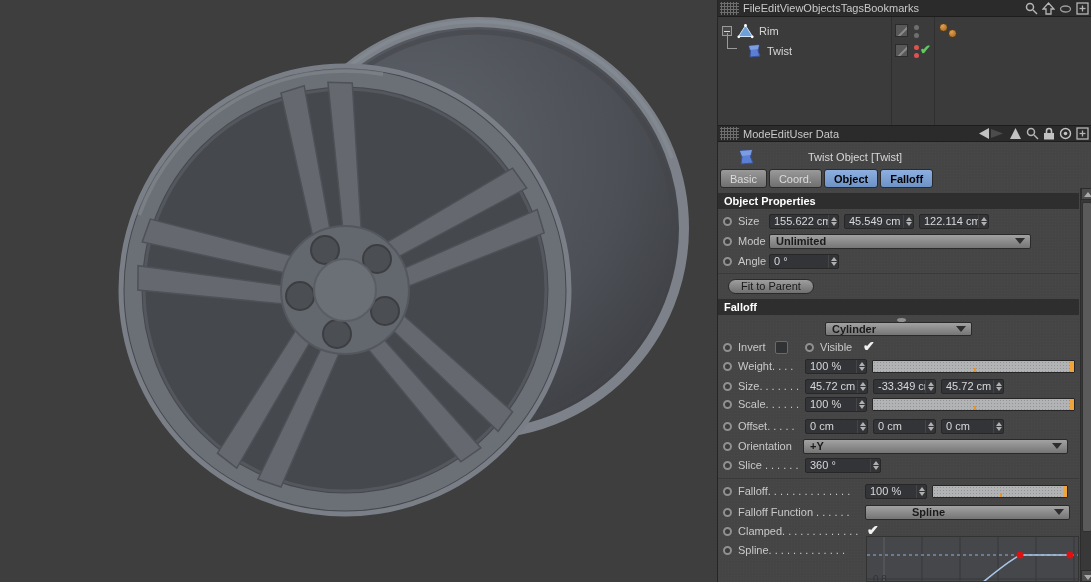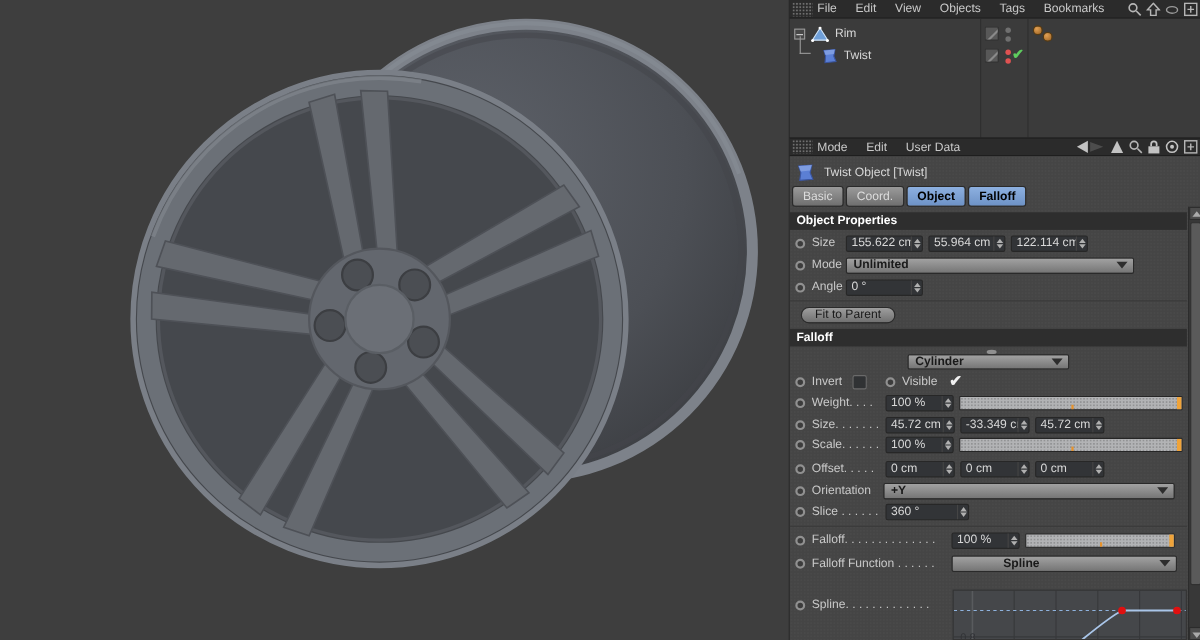--- a/index.html
+++ b/index.html
@@ -9,21 +9,21 @@
 
   
   #viewport { position:absolute; left:0; top:0; width:717px; height:582px; background:#3e3e3e; }
 
   
   #rightcol { position:absolute; left:717px; top:0; width:374px; height:582px; background:#454545; border-left:1px solid #252525; }
 
   .menubar { position:absolute; left:0; width:374px; height:17px; background:#2b2b2b; display:flex; align-items:center; border-bottom:1px solid #1d1d1d; }
   .grip { width:19px; height:13px; margin:0 4px 0 2px;
     background-image:radial-gradient(#6e6e6e 1px, transparent 1.2px); background-size:3px 3px; }
-  .menuitems { display:flex; gap:17px; color:#c9c9c9; }
+  .menuitems { display:flex; color:#c9c9c9; }
   .menuitems span { cursor:default; white-space:nowrap; }
   .mb-icons { margin-left:auto; display:flex; align-items:center; gap:4px; padding-right:3px; }
   .mb-icons svg { display:block; }
 
   
   #om { position:absolute; left:0; top:17px; width:374px; height:108px; background:#3b3b3b; }
   .om-row { position:absolute; left:0; width:374px; height:20px; display:flex; align-items:center; color:#d6d6d6; }
   .om-col-div { position:absolute; top:0; bottom:0; width:1px; background:#2f2f2f; }
   .tree-expander { position:absolute; left:4px; top:5px; width:10px; height:10px; background:#474747; border:1px solid #9a9a9a; }
   .tree-expander::after { content:""; position:absolute; left:1px; right:1px; top:3.5px; height:1px; background:#d8d8d8; }
@@ -35,21 +35,21 @@
   .dot { position:absolute; width:5px; height:5px; border-radius:50%; }
   .check-green { position:absolute; color:#5ecb5e; font-size:13px; font-weight:bold; }
   .tag-ball { position:absolute; width:9px; height:9px; border-radius:50%; background:radial-gradient(circle at 35% 30%, #e0a055, #9c6120); border:1px solid #553a12; }
 
   
   #modebar { position:absolute; left:0; top:125px; width:374px; height:17px; background:#2b2b2b; display:flex; align-items:center; border-top:1px solid #1d1d1d; border-bottom:1px solid #1d1d1d; }
 
   
   #am { position:absolute; left:0; top:142px; width:374px; height:440px; background:#454545;
     background-image:radial-gradient(rgba(255,255,255,0.025) 1px, transparent 1px); background-size:3px 3px; }
-  .am-title { position:absolute; top:6px; left:5px; display:flex; align-items:center; color:#d8d8d8; }
+  .am-title { position:absolute; top:6px; left:19px; display:flex; align-items:center; color:#d8d8d8;gap:45px; }
   .am-title svg { margin-right:8px; }
   .tabs { position:absolute; top:27px; left:2px; display:flex; gap:2px; }
   .tab { height:19px; padding:4px 9px; display:flex; align-items:center; border-radius:3px;
     background:linear-gradient(#9a9a9a,#6f6f6f); color:#dcdcdc; border:1px solid #2a2a2a; }
   .tab.active { background:linear-gradient(#8db0e0,#6d92c6); color:#000; font-weight:bold; }
   .sec-header { position:absolute; left:0; width:361px; height:16px; background:#2e2e2e; color:#ffffff; font-weight:bold; padding:2px 0 0 6px; }
   .row { position:absolute; left:0; width:361px; height:18px; display:flex; align-items:center; }
   .pcircle { width:9px; height:9px; min-width:9px; border:2px solid #909090; border-radius:50%; margin-left:5px; background:#3c3c3c; }
   .plabel { color:#c9c9c9; margin-left:6px; white-space:nowrap; overflow:hidden; }
   .lw1 { width:31px; } .lw2 { width:37px; } .lw3 { width:67px; } .lw4 { width:65px; } .lw5 { width:127px; }
@@ -263,21 +263,21 @@
       <div class="sec-header" style="top:51px;">Object Properties</div>
 
       <div class="row" style="top:70px;">
         <span class="pcircle"></span>
         <span class="plabel lw1">Size</span>
         <span class="field" style="width:70px;">
             <span class="fval">155.622 cm</span>
             <span class="spin"></span>
           </span>
         <span class="field" style="width:70px;">
-            <span class="fval">55.964 cm</span>
+            <span class="fval">45.549 cm</span>
             <span class="spin"></span>
           </span>
         <span class="field" style="width:70px;">
             <span class="fval">122.114 cm</span>
             <span class="spin"></span>
           </span>
       </div>
 
       <div class="row" style="top:90px;">
         <span class="pcircle"></span>
@@ -418,20 +418,25 @@
 
       <div class="row" style="top:361px;">
         <span class="pcircle"></span>
         <span class="plabel lw5">Falloff Function . . . . . .</span>
         <span class="dropdown" style="width:205px;padding-left:40px;">
             <span class="dval">Spline</span>
             <span class="dd-arrow"></span>
           </span>
       </div>
 
+      <div class="row" style="top:380px;">
+        <span class="pcircle"></span>
+        <span class="plabel lw5">Clamped. . . . . . . . . . . . .</span>
+        <span class="checkbox checked" style="background:transparent; border-color:transparent;"></span>
+      </div>
 
       <div class="row" style="top:399px;">
         <span class="pcircle"></span>
         <span class="plabel lw5">Spline. . . . . . . . . . . . .</span>
         <span class="expand-tri"></span>
       </div>
 
       <div class="spline-graph">
         <svg width="213" height="60" viewBox="0 0 213 60">
           <g stroke="#37383b" stroke-width="1">

